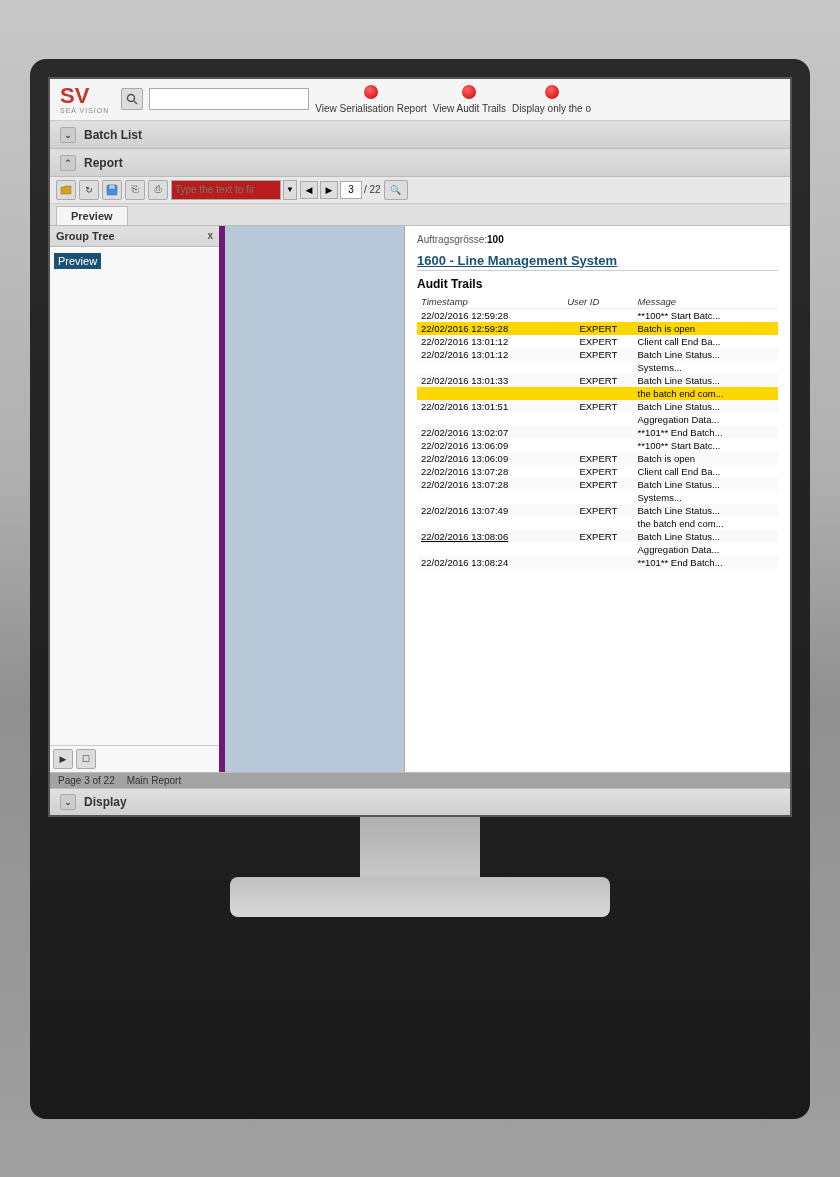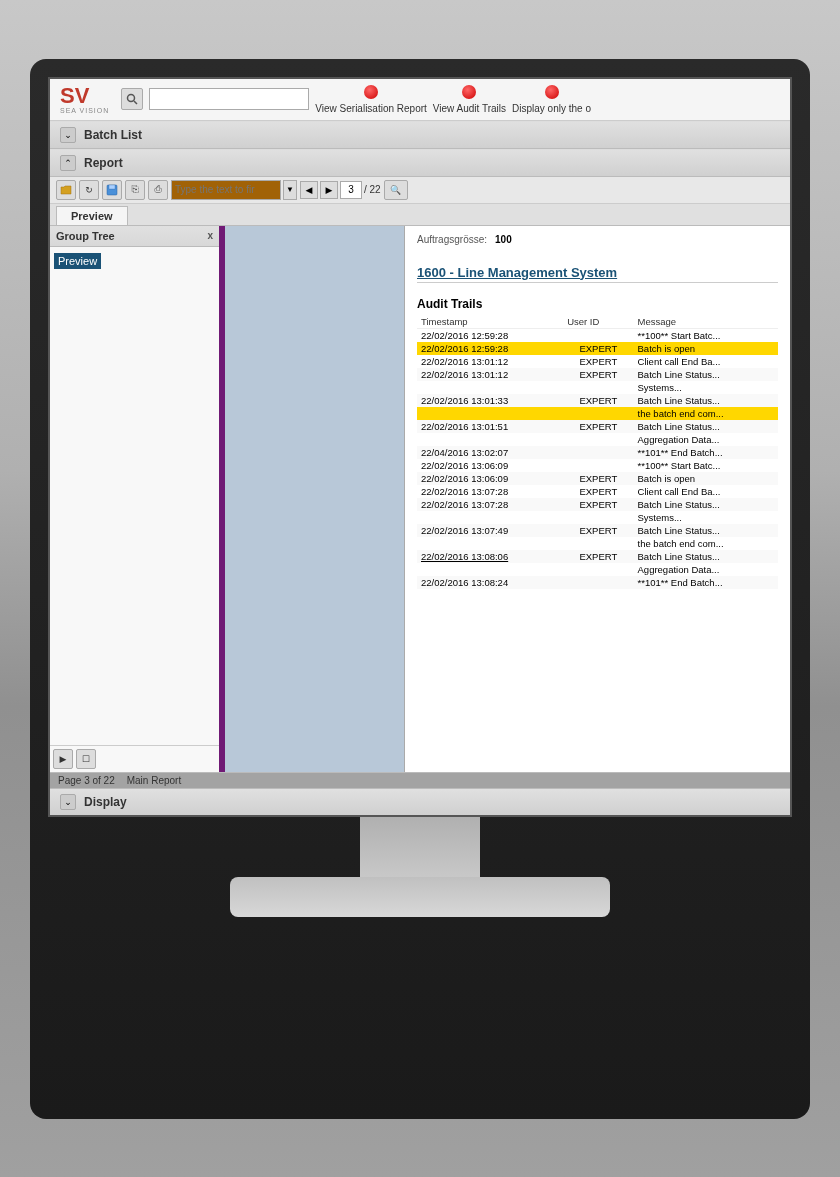--- a/index.html
+++ b/index.html
@@ -202,21 +202,21 @@
     .rpt-search {
       display: flex;
       align-items: center;
       gap: 2px;
     }
 
     .rpt-search-input {
       height: 20px;
       width: 110px;
       border: 1px solid #aaa;
-      background: #a16207;
+      background: #b91c1c;
       font-size: 10px;
       padding: 1px 3px;
     }
 
     .rpt-search-dropdown {
       height: 20px;
       width: 14px;
       background: #ddd;
       border: 1px solid #aaa;
       display: flex;
@@ -358,57 +358,57 @@
     .report-data {
       flex: 1;
       background: white;
       padding: 8px 12px;
       overflow-y: auto;
       font-size: 10px;
     }
 
     .report-auftrags {
       display: flex;
-      gap: 8px;
-      margin-bottom: 20px;
+      margin-bottom: 8px;
       font-size: 10px;
       align-items: flex-end;
     }
 
     .report-auftrags-label {
       color: #555;
     }
 
     .report-auftrags-value {
       font-weight: bold;
     }
 
     .report-heading {
       font-size: 13px;
       font-weight: bold;
       color: #1a5276;
       text-decoration: underline;
-      margin-bottom: 14px;
+      margin-bottom: 6px;
       border-bottom: 1px solid #ccc;
       padding-bottom: 2px;
     }
 
     .audit-trails-title {
       font-size: 12px;
       font-weight: bold;
       margin-bottom: 4px;
     }
 
     .audit-table {
       width: 100%;
       font-size: 9.5px;
       border-collapse: collapse;
     }
 
     .audit-table thead tr th {
+      font-style: italic;
       text-align: left;
       font-weight: normal;
       padding: 1px 4px;
       color: #333;
       border-bottom: 1px solid #eee;
     }
 
     .audit-table tbody tr td {
       padding: 1px 4px;
       vertical-align: top;
@@ -599,21 +599,21 @@
                       <td style="white-space: nowrap;">22/02/2016  13:01:51</td>
                       <td style="text-align: center;">EXPERT</td>
                       <td>Batch Line Status...</td>
                     </tr>
                     <tr>
                       <td style="white-space: nowrap;"></td>
                       <td style="text-align: center;"></td>
                       <td>Aggregation Data...</td>
                     </tr>
                     <tr>
-                      <td style="white-space: nowrap;">22/04/2016  13:02:07</td>
+                      <td style="white-space: nowrap;">22/02/2016  13:02:07</td>
                       <td style="text-align: center;"></td>
                       <td>**101** End Batch...</td>
                     </tr>
                     <tr>
                       <td style="white-space: nowrap;">22/02/2016  13:06:09</td>
                       <td style="text-align: center;"></td>
                       <td>**100** Start Batc...</td>
                     </tr>
                     <tr>
                       <td style="white-space: nowrap;">22/02/2016  13:06:09</td>

